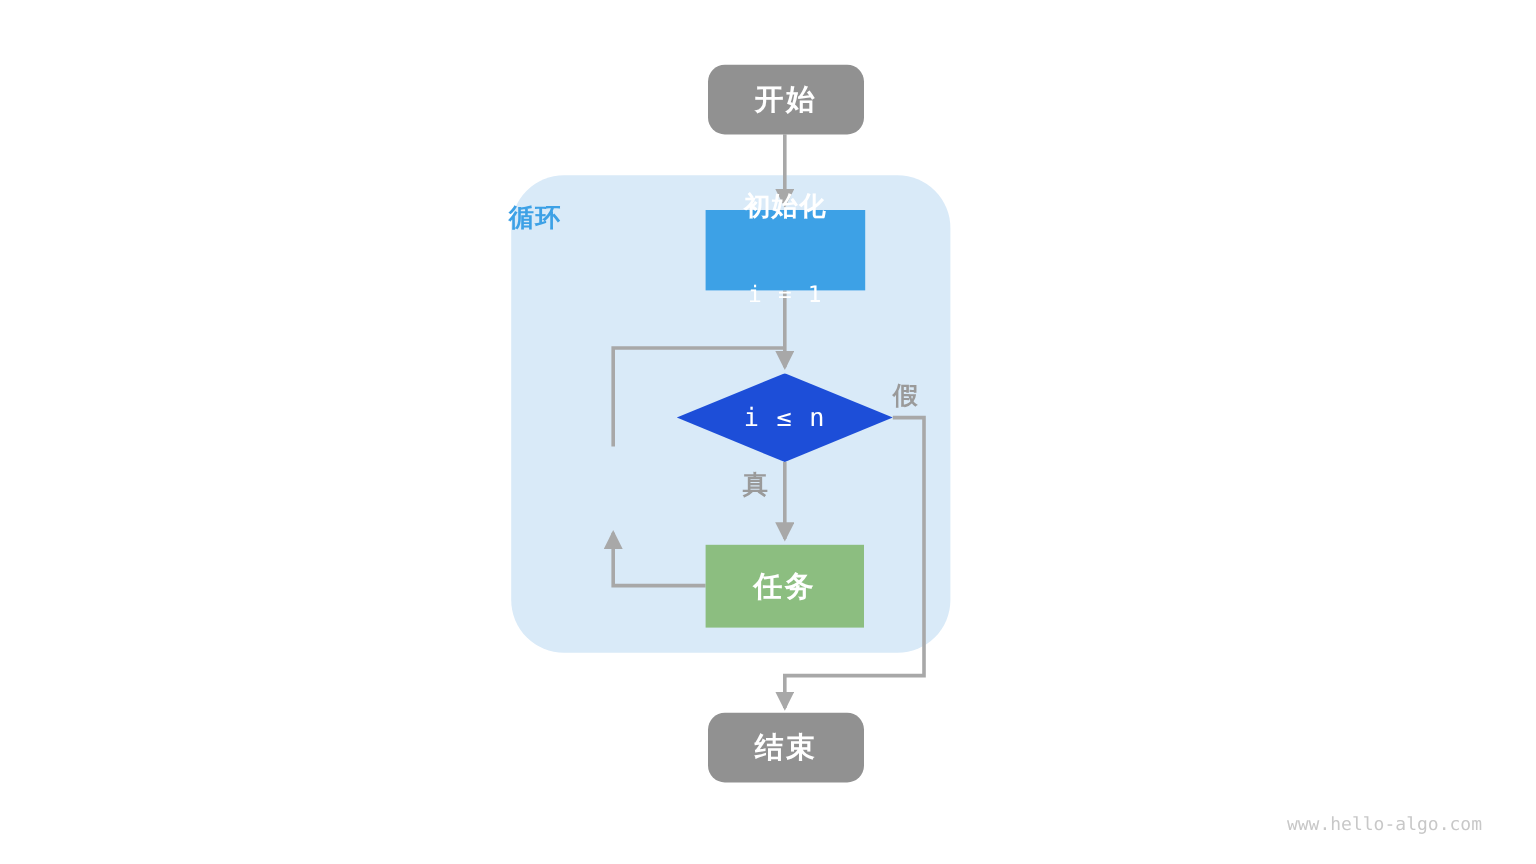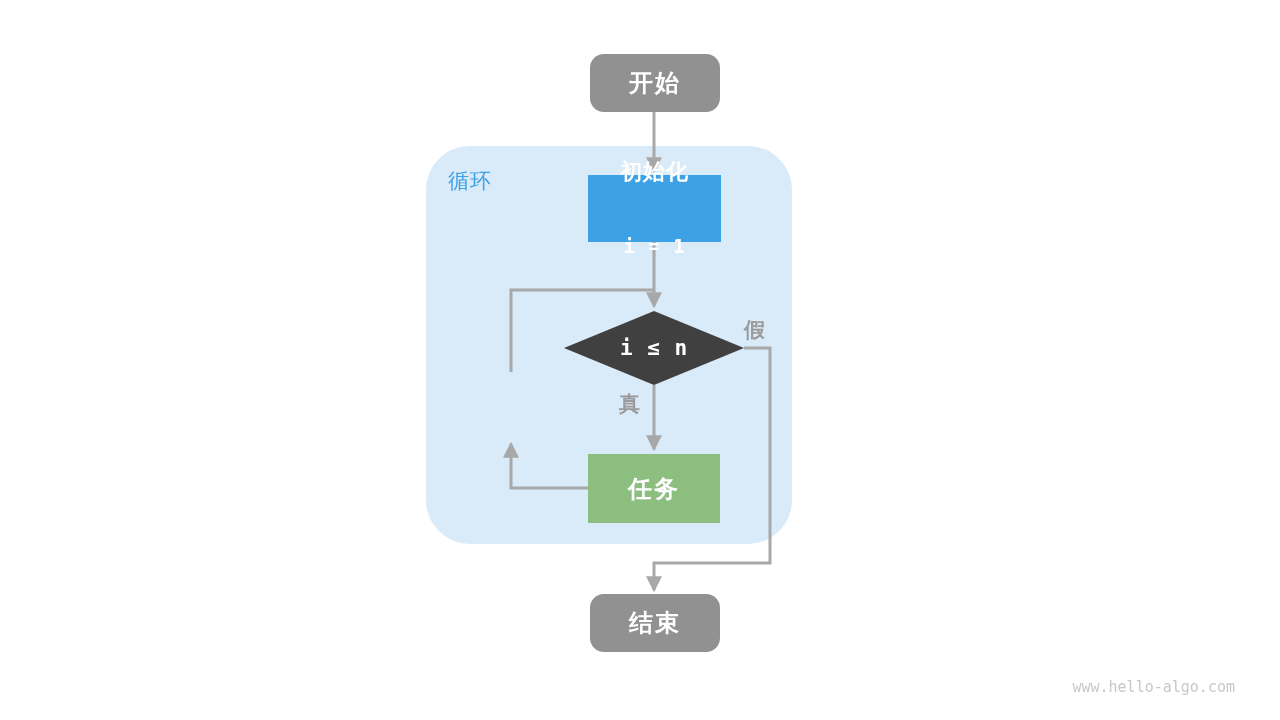--- a/index.html
+++ b/index.html
@@ -20,23 +20,23 @@
   }
   .loop-container {
     position: absolute;
     left: 426px; top: 146px;
     width: 366px; height: 398px;
     background: #d9eaf8;
     border-radius: 44px;
   }
   .loop-label {
     position: absolute;
-    left: 448px; top: 167px;
+    left: 424px; top: 167px;
     font-size: 21px;
-    font-weight: normal;
+    font-weight: bold;
     color: #3da1e6;
     letter-spacing: 1px;
   }
   .node {
     position: absolute;
     display: flex;
     flex-direction: column;
     align-items: center;
     justify-content: center;
     color: #ffffff;
@@ -53,40 +53,40 @@
   }
   .process {
     background: #3da1e6;
     font-weight: bold;
     gap: 48px;
   }
   .node-title { font-size: 22px; line-height: 27px; letter-spacing: 1px; }
   .node-code  {
     font-family: "DejaVu Sans Mono", monospace;
     font-size: 19px;
-    font-weight: bold;
+    font-weight: normal;
     line-height: 26px;
     letter-spacing: 1px;
   }
   .start-node { left: 590px; top: 54px; }
   .end-node   { left: 590px; top: 594px; }
   .init-node   { left: 588px; top: 175px; width: 133px; height: 67px; }
   .update-node { left: 443px; top: 372px; width: 134px; height: 68px; }
   .task-node {
     left: 588px; top: 454px; width: 132px; height: 69px;
     background: #8cbe80;
     font-size: 24px;
     font-weight: bold;
     letter-spacing: 2px;
   }
   .diamond {
     position: absolute;
     left: 564px; top: 311px;
     width: 180px; height: 74px;
-    background: #404040;
+    background: #1d4ed8;
     clip-path: polygon(50% 0, 100% 50%, 50% 100%, 0 50%);
     display: flex;
     align-items: center;
     justify-content: center;
     color: #ffffff;
   }
   .diamond .node-code { font-size: 21px; }
   .branch-label {
     position: absolute;
     font-size: 21px;

